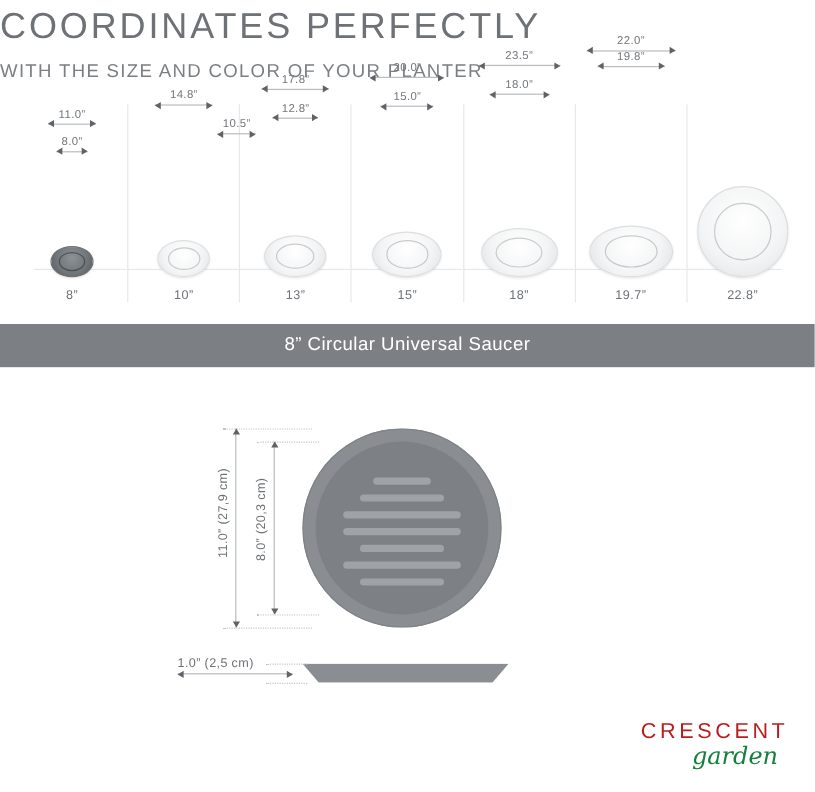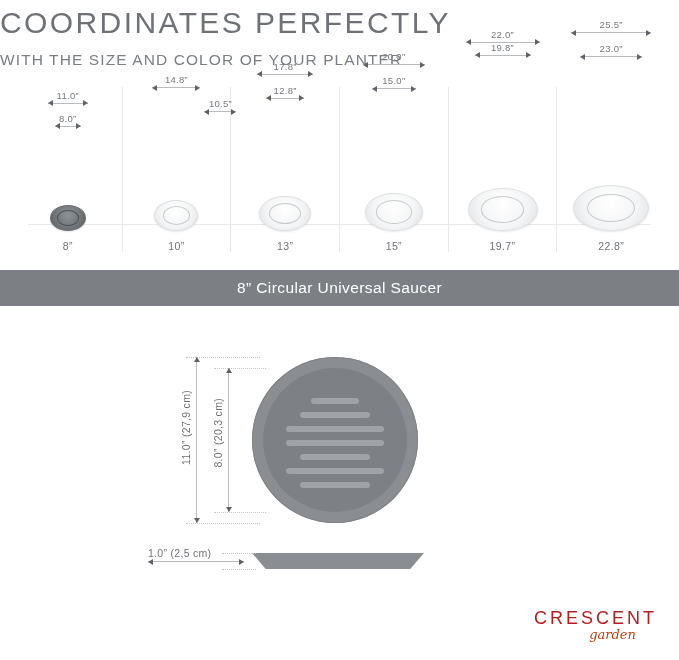--- a/index.html
+++ b/index.html
@@ -252,22 +252,22 @@
     text-align: center;
   }
   .logo .crescent {
     font-size: 18px;
     letter-spacing: 3px;
     color: #b91c1c;
   }
   .logo .garden {
     font-family: "DejaVu Serif", serif;
     font-style: italic;
-    font-size: 13px;
-    color: #c2410c;
+    font-size: 20px;
+    color: #15803d;
     margin-top: -2px;
     margin-left: 34px;
   }
 </style>
 </head>
 <body>
 
 <div class="header">
   <div class="title">COORDINATES PERFECTLY</div>
   <div class="subtitle">WITH THE SIZE AND COLOR OF YOUR PLANTER</div>
@@ -329,47 +329,51 @@
       </div>
       <div class="dimline" style="bottom:104px;">
         <span>15.0”</span>
         <span class="bar" style="width:44px;"></span>
       </div>
     </div>
     <div class="saucer" style="width:58px;height:58px;"></div>
     <div class="size-label">15”</div>
   </div>
 
+  <div class="size-col">
+    <div class="dims">
+      <div class="dimline" style="bottom:135px;">
+        <span>23.5”</span>
+        <span class="bar" style="width:68px;"></span>
+      </div>
+      <div class="dimline" style="bottom:111px;">
+        <span>18.0”</span>
+        <span class="bar" style="width:50px;"></span>
+      </div>
+    </div>
+    <div class="saucer" style="width:64px;height:64px;"></div>
+    <div class="size-label">18”</div>
+  </div>
 
   <div class="size-col">
     <div class="dims">
       <div class="dimline" style="bottom:145px;">
         <span>22.0”</span>
         <span class="bar" style="width:74px;"></span>
       </div>
       <div class="dimline" style="bottom:132px;">
         <span>19.8”</span>
         <span class="bar" style="width:56px;"></span>
       </div>
     </div>
     <div class="saucer" style="width:70px;height:70px;"></div>
     <div class="size-label">19.7”</div>
   </div>
 
   <div class="size-col">
-    <div class="dims">
-      <div class="dimline" style="bottom:152px;">
-        <span>25.5”</span>
-        <span class="bar" style="width:80px;"></span>
-      </div>
-      <div class="dimline" style="bottom:128px;">
-        <span>23.0”</span>
-        <span class="bar" style="width:62px;"></span>
-      </div>
-    </div>
     <div class="saucer" style="width:76px;height:76px;"></div>
     <div class="size-label">22.8”</div>
   </div>
 </div>
 
 <div class="band">
   <span>8” Circular Universal Saucer</span>
 </div>
 
 <div class="detail">

